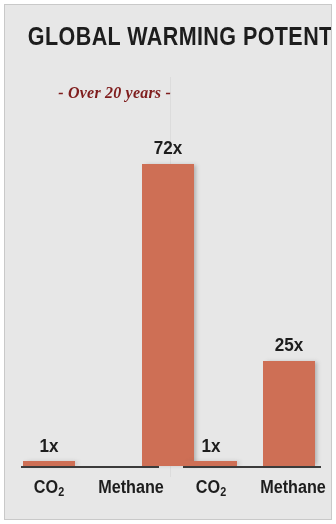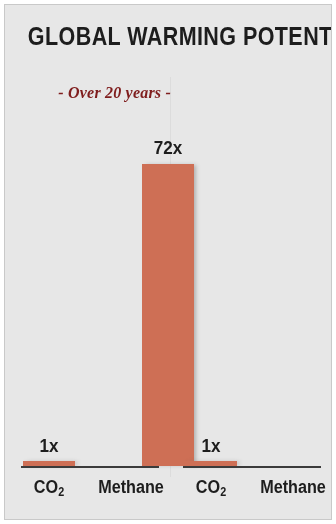--- a/index.html
+++ b/index.html
@@ -209,20 +209,24 @@
 
   <div id="panel-right" class="panel">
 
     <div class="bars">
 
       <div class="bar-col col-co2">
         <div class="bar-value" style="bottom:9px">1x</div>
         <div class="bar" style="height:5px"></div>
       </div>
 
+      <div class="bar-col col-methane">
+        <div class="bar-value" style="bottom:110px">25x</div>
+        <div class="bar" style="height:105px"></div>
+      </div>
 
     </div>
 
     <div class="axis-line"></div>
 
     <div class="x-labels">
       <div class="bar-label co2"><span>CO</span><sub>2</sub></div>
       <div class="bar-label methane">Methane</div>
     </div>
 

